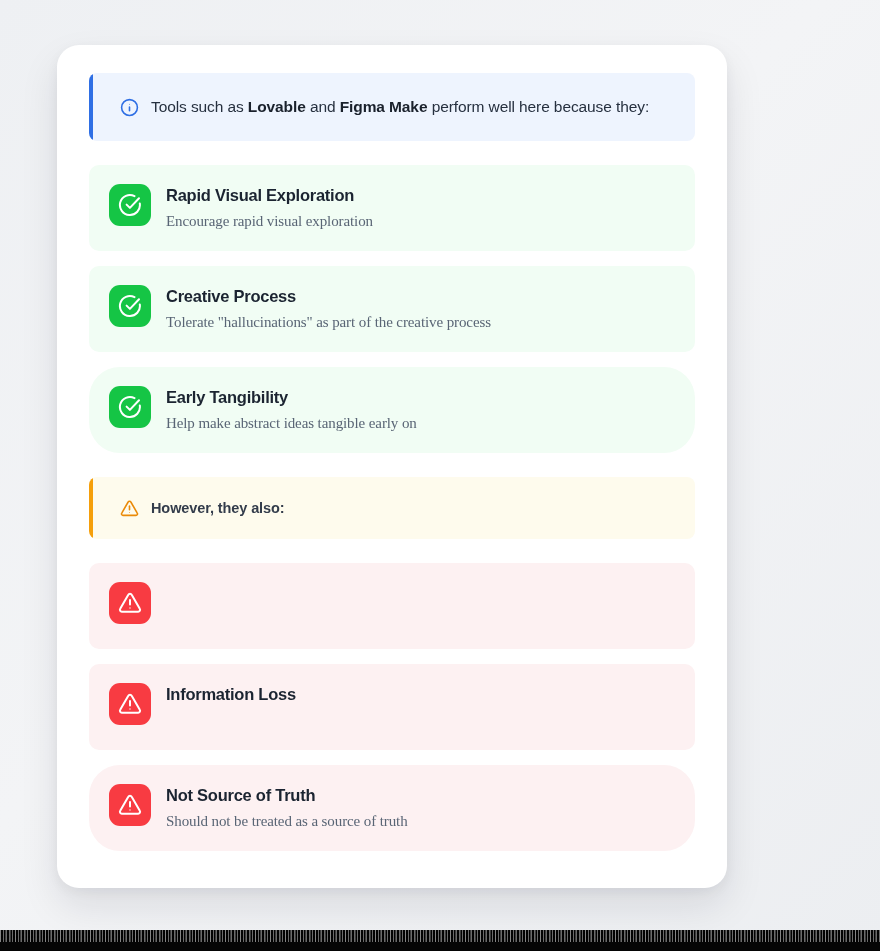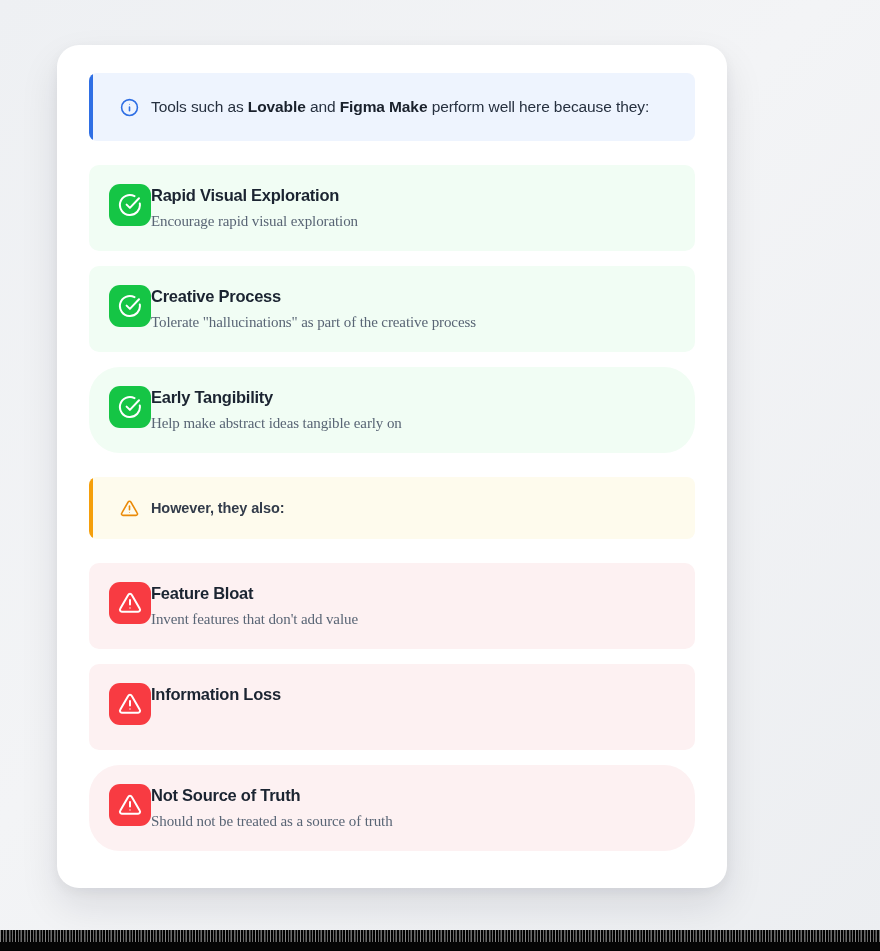--- a/index.html
+++ b/index.html
@@ -82,20 +82,21 @@
   .banner-warn .banner-text {
     font-weight: 700;
     font-size: 14.5px;
     color: #333c4b;
   }
 
   
   .item {
     display: flex;
     align-items: flex-start;
+    gap: 15px;
     border-radius: 10px;
     padding: 18px 20px;
     margin-bottom: 15px;
     min-height: 86px;
   }
   .item:last-child { margin-bottom: 0; border-radius: 31px; }
 
   .item-good { background: #f1fdf4; }
   .item-bad  { background: #fdf1f2; }
 
@@ -236,24 +237,20 @@
   <div>
 
     <div class="item item-bad">
       <span class="item-icon icon-red">
         <svg width="24" height="24" viewBox="0 0 24 24" fill="none" stroke="#ffffff" stroke-width="2" stroke-linecap="round" stroke-linejoin="round">
           <path d="m10.3 3.8-8.1 14A1.9 1.9 0 0 0 3.9 20.7h16.2a1.9 1.9 0 0 0 1.7-2.9l-8.1-14a1.9 1.9 0 0 0-3.4 0z"></path>
           <line x1="12" y1="9" x2="12" y2="13.5"></line>
           <circle cx="12" cy="17" r="0.7" fill="#ffffff" stroke="none"></circle>
         </svg>
       </span>
-      <div class="item-body">
-        <div class="item-title">Feature Bloat</div>
-        <div class="item-desc">Invent features that don't add value</div>
-      </div>
     </div>
 
     <div class="item item-bad">
       <span class="item-icon icon-red">
         <svg width="24" height="24" viewBox="0 0 24 24" fill="none" stroke="#ffffff" stroke-width="2" stroke-linecap="round" stroke-linejoin="round">
           <path d="m10.3 3.8-8.1 14A1.9 1.9 0 0 0 3.9 20.7h16.2a1.9 1.9 0 0 0 1.7-2.9l-8.1-14a1.9 1.9 0 0 0-3.4 0z"></path>
           <line x1="12" y1="9" x2="12" y2="13.5"></line>
           <circle cx="12" cy="17" r="0.7" fill="#ffffff" stroke="none"></circle>
         </svg>
       </span>

